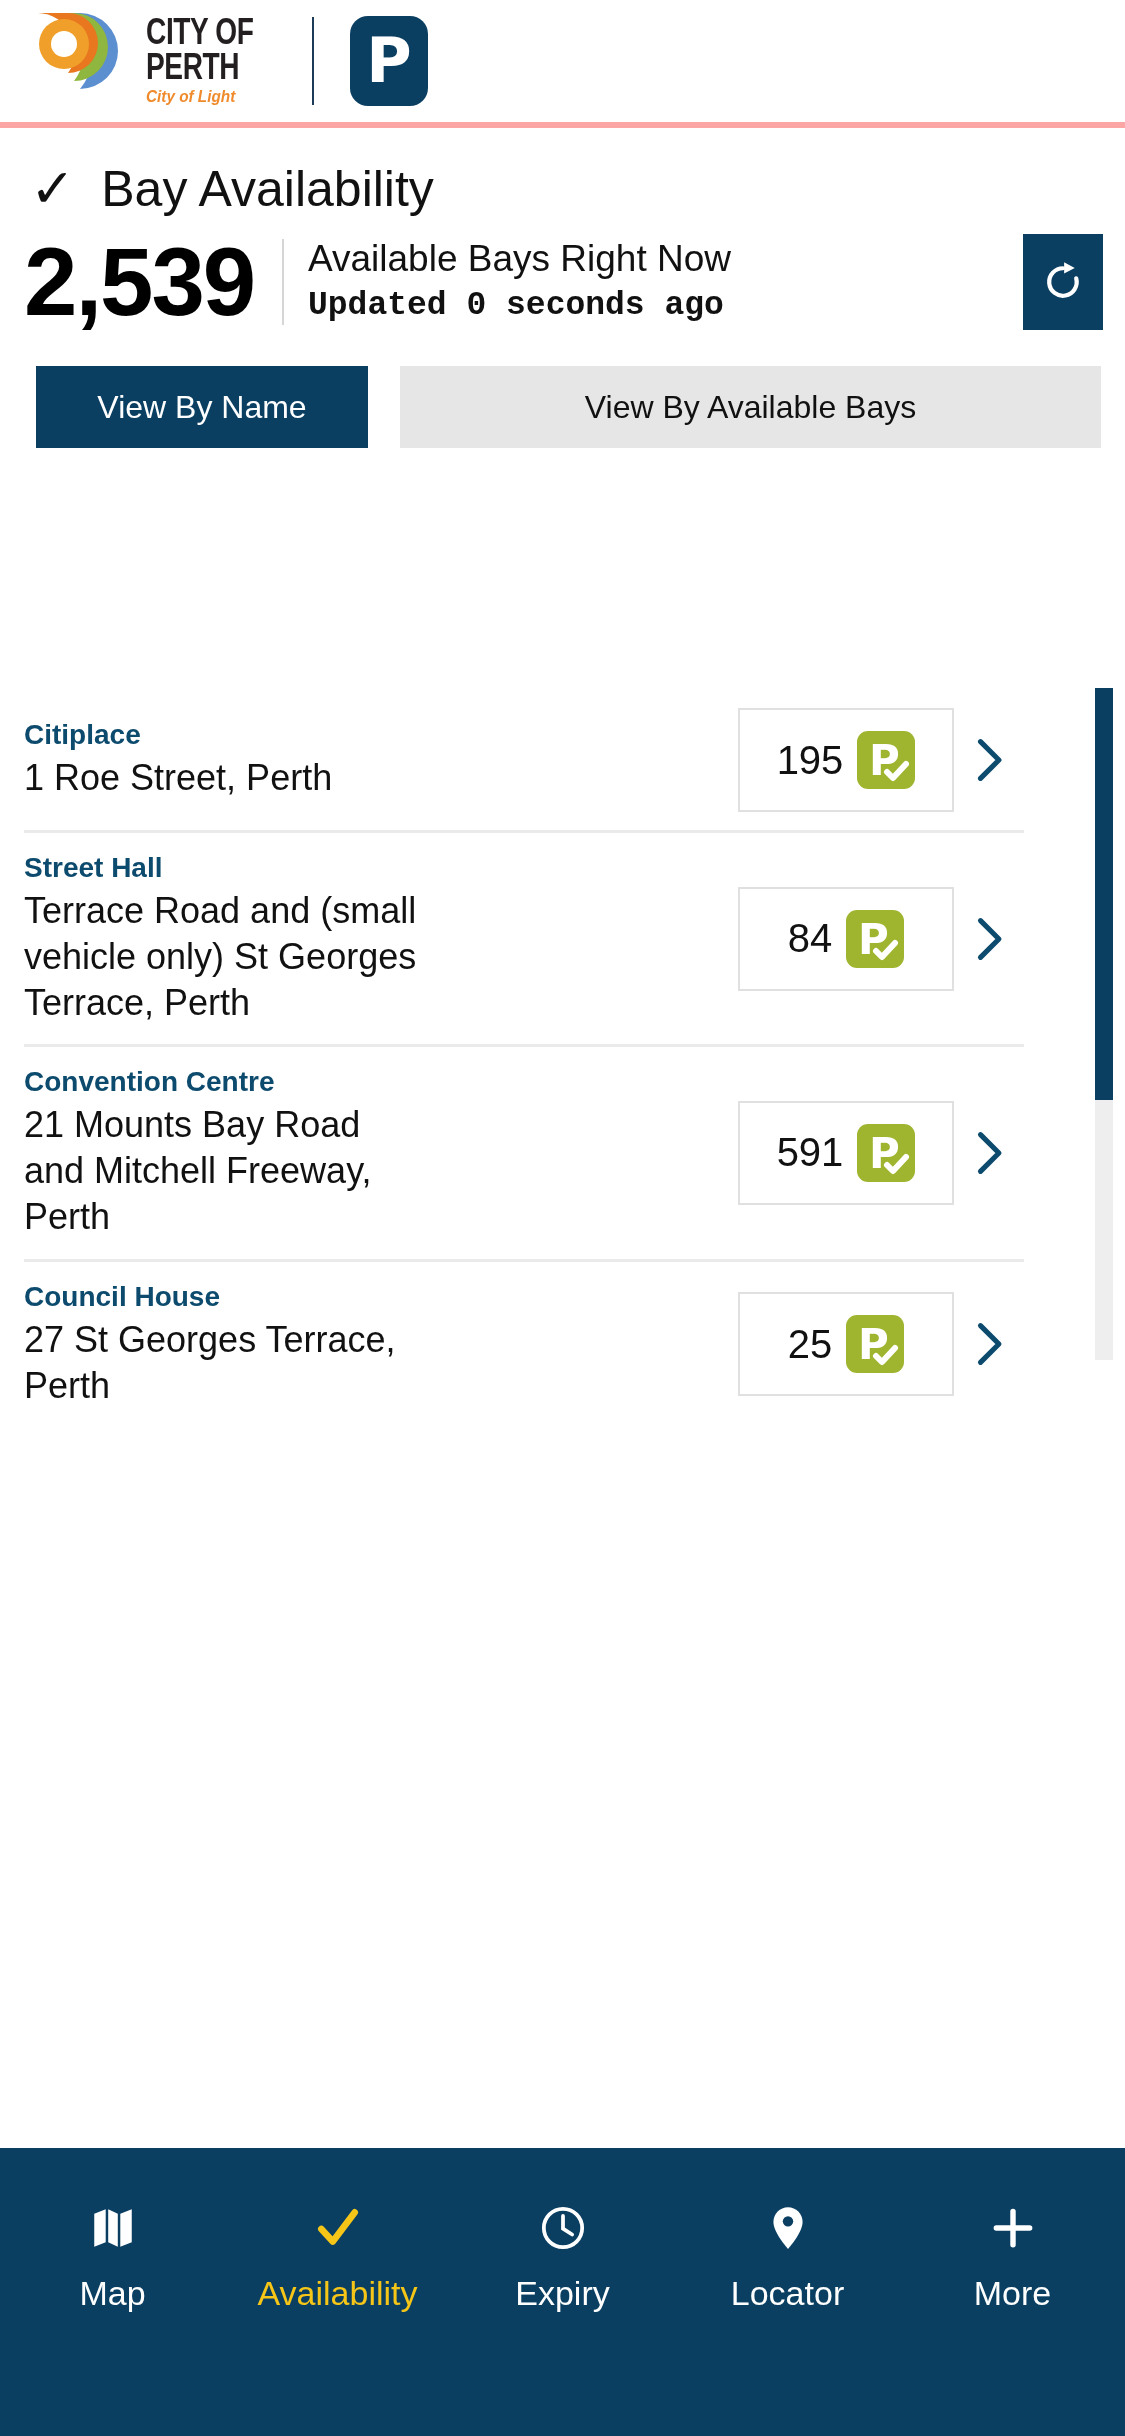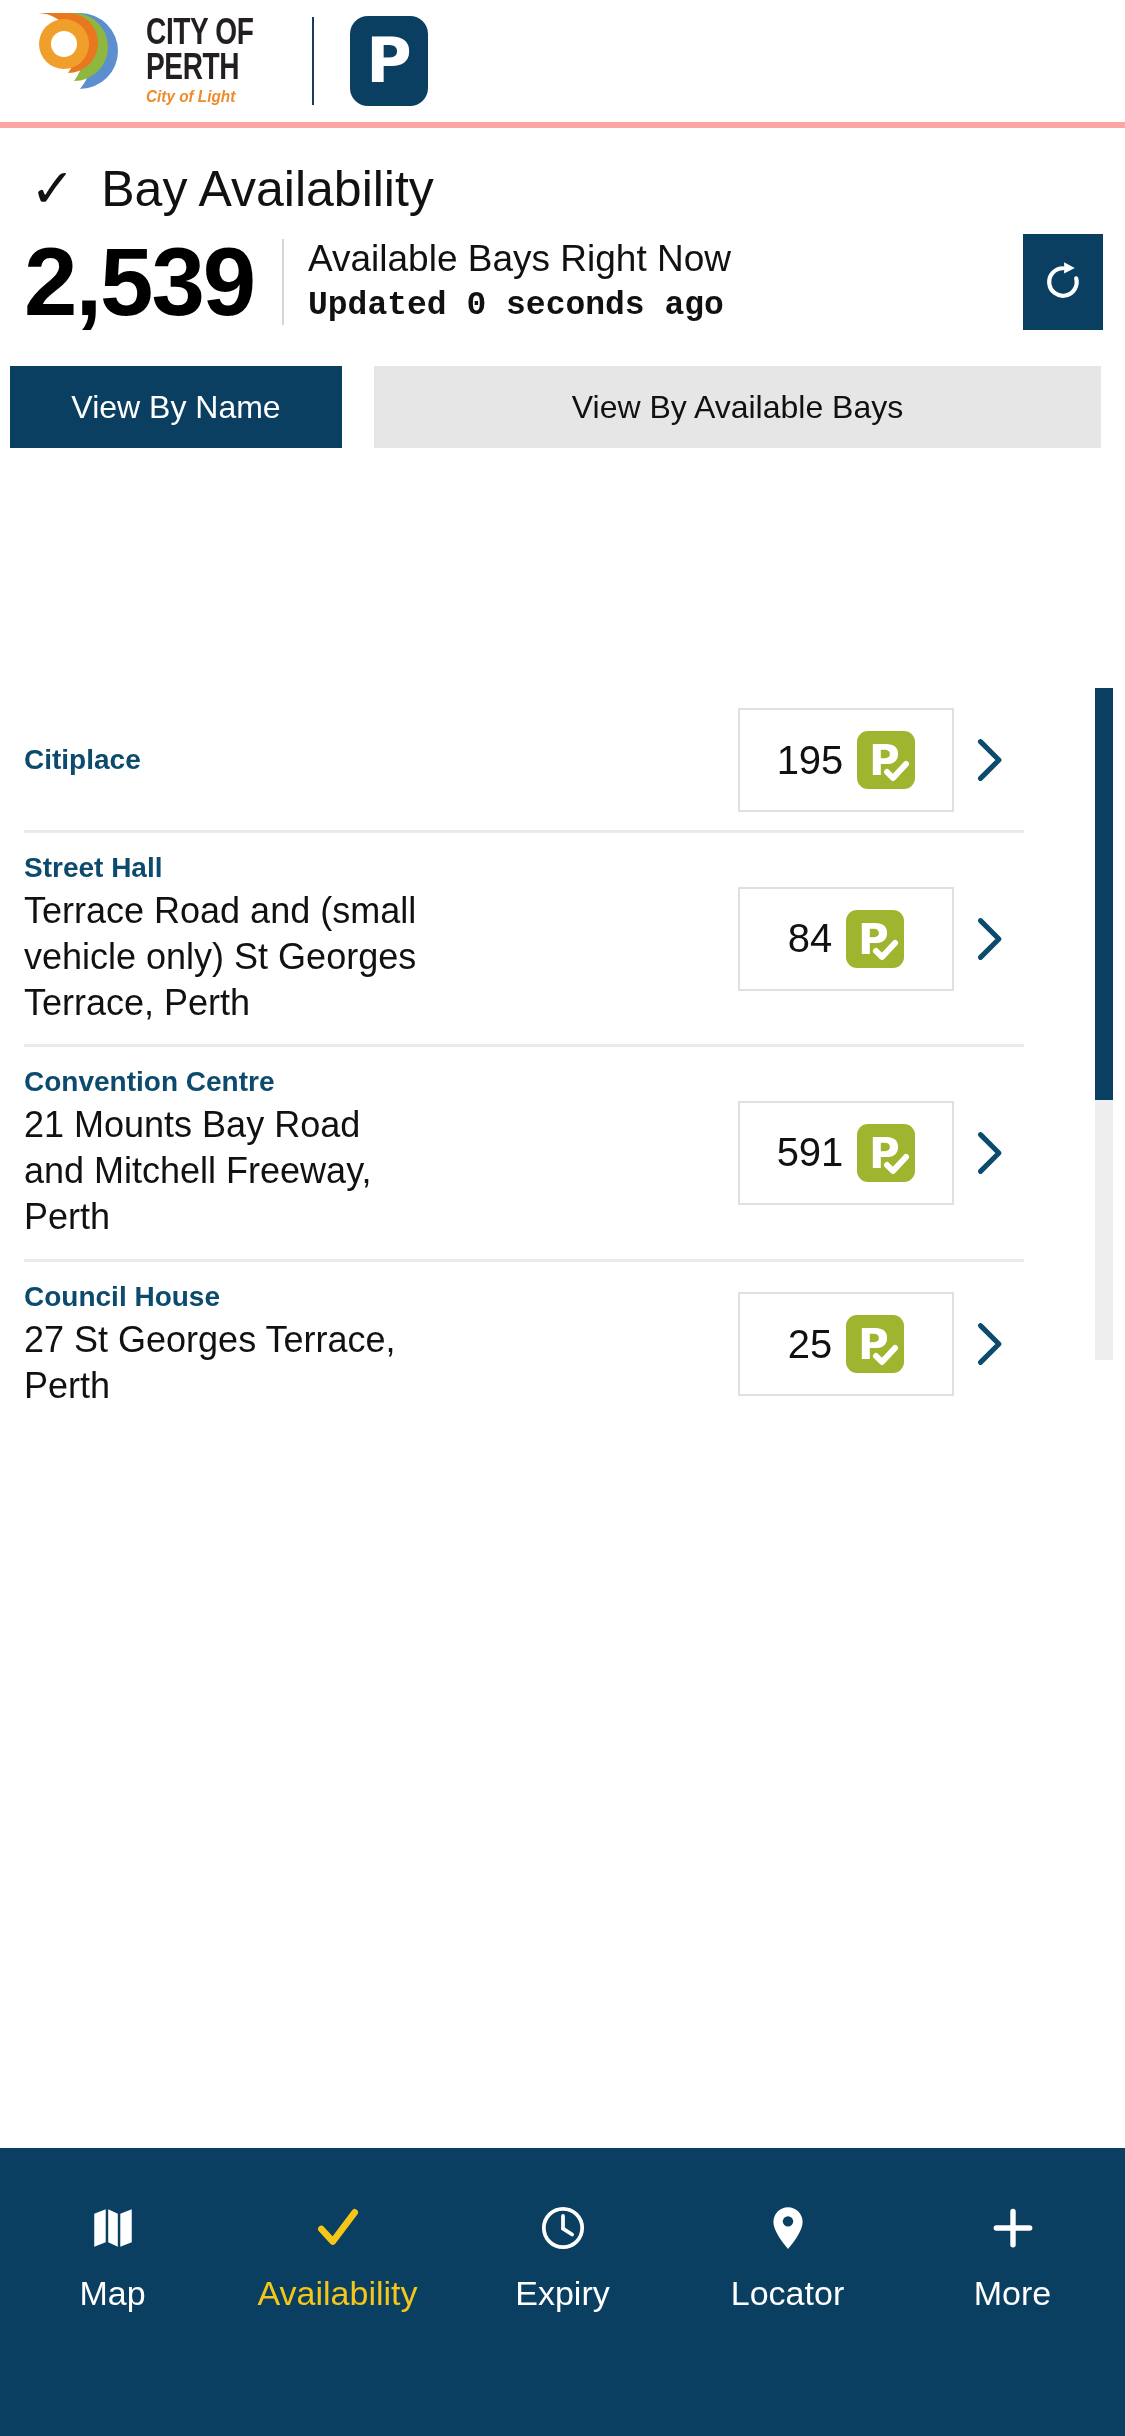--- a/index.html
+++ b/index.html
@@ -102,21 +102,21 @@
   }
   .refresh-btn {
     width: 80px; height: 96px;
     background: #0a3f62;
     margin-right: 22px;
     display: flex; align-items: center; justify-content: center;
     border: none; cursor: pointer;
   }
 
   
-  .tabs { display: flex; margin: 28px 24px 0 10px; height: 82px; gap: 32px; }
+  .tabs { display: flex; margin: 28px 24px 0 36px; height: 82px; gap: 32px; }
   .tab {
     flex: 1; display: flex; align-items: center; justify-content: center;
     font-family: "Liberation Sans Narrow", "Liberation Sans", sans-serif;
     font-size: 32px; cursor: pointer;
   }
   .tab.active { background: #0a3f62; color: #ffffff; flex: 0 0 332px; }
   .tab.inactive { background: #e6e6e6; color: #111; }
 
   
   .list-wrap {
@@ -245,20 +245,21 @@
   <div class="tab active">View By Name</div>
   <div class="tab inactive">View By Available Bays</div>
 </div>
 
 <div class="list-wrap">
   <div class="list">
 
     <div class="row">
       <div class="row-info">
         <div class="row-name">Citiplace</div>
+        <div class="row-addr">1 Roe Street, Perth</div>
       </div>
       <div class="count-box">
         <span class="count-num">195</span>
         <span class="p-tile">
           <svg width="58" height="58" viewBox="0 0 58 58">
               <text x="12" y="44" font-family="DejaVu Sans, sans-serif" font-size="42" font-weight="700" fill="#ffffff">P</text>
               <path d="M30 41 L36 47 L49 33" fill="none" stroke="#ffffff" stroke-width="6" stroke-linecap="round" stroke-linejoin="round"></path>
             </svg>
         </span>
       </div>

